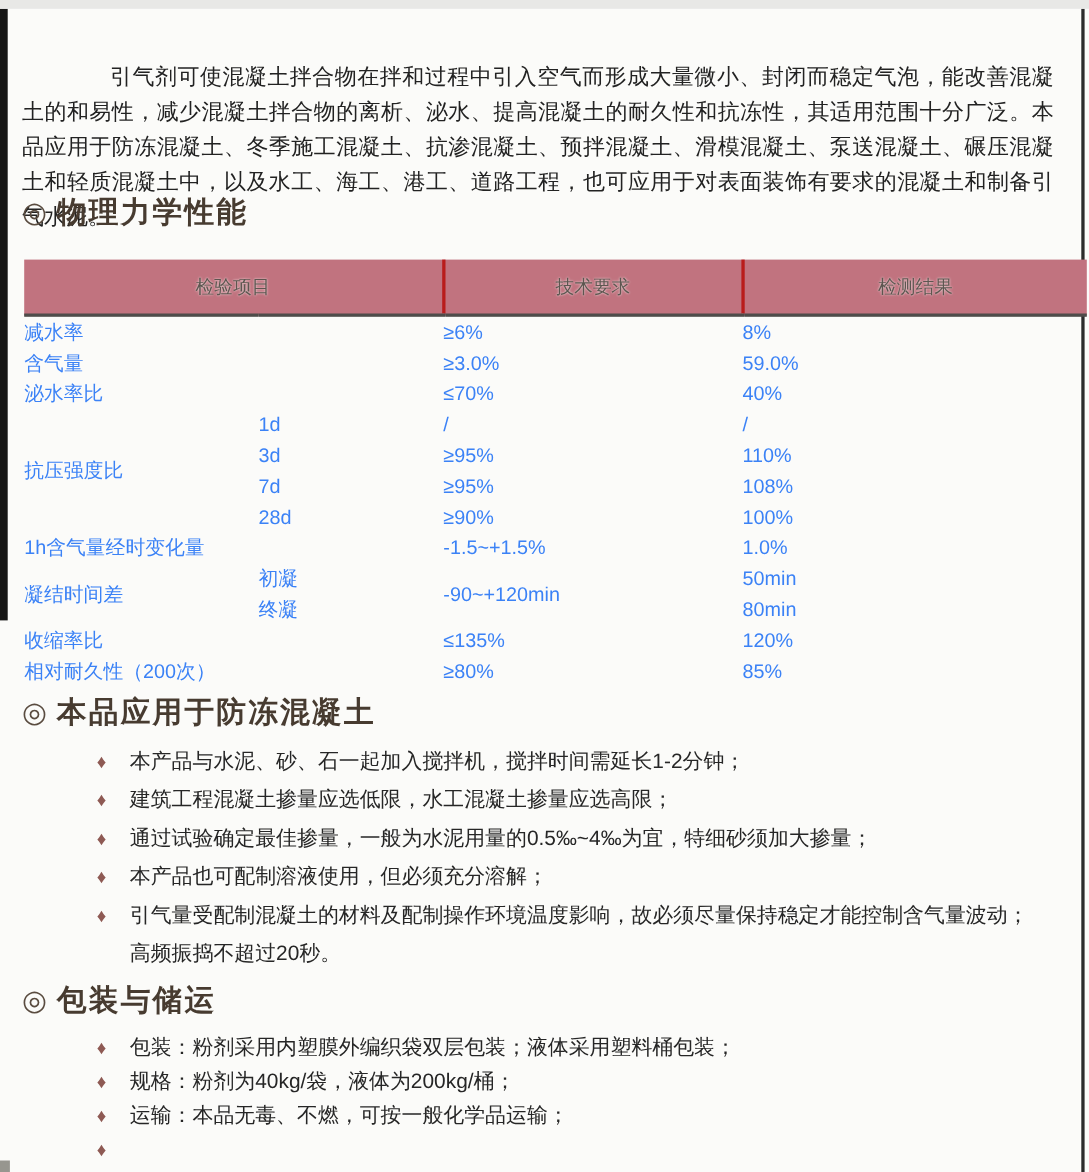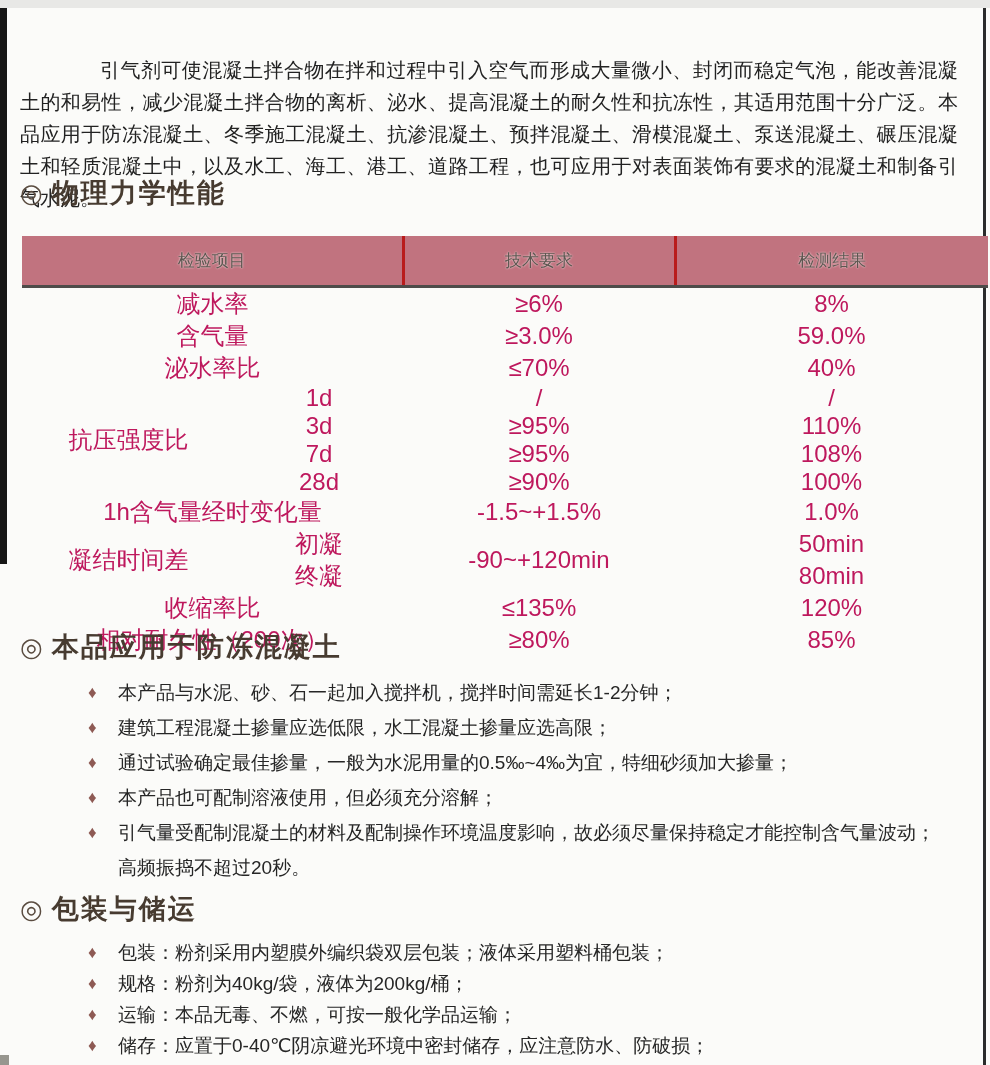--- a/index.html
+++ b/index.html
@@ -36,22 +36,22 @@
     border-collapse:collapse; table-layout:fixed;
   }
   table.perf thead th {
     background:#c1737f; height:25px; padding:12px;
     font-size:17px; font-weight:400; color:#5e5650;
     text-shadow:0 0 2px rgba(255,255,255,.95);
     border-bottom:3px solid #4e4c4a;
   }
   table.perf thead th.sep { border-left:3px solid #b91c1c; }
   table.perf tbody td {
-    height:28px; padding:0; text-align:center; vertical-align:middle;
-    font-size:24px; color:#be185d;
+    height:28px; padding:0; vertical-align:middle;
+    font-size:18px; color:#3b82f6;
   }
 
   .bullet-list { position:absolute; left:88px; width:880px; }
   .bullet-list-2 { top:672px; }
   .bullet-list-3 { top:932px; }
   .bullet-list-2 .bullet-row { height:35px; }
   .bullet-list-3 .bullet-row { height:31px; }
   .bullet-row { display:flex; align-items:flex-start; font-size:19px; color:#262626; }
   .diamond { width:30px; flex:0 0 30px; font-size:17px; color:#8e5a54; line-height:25px; }
   .diamond.hidden-d { visibility:hidden; }
@@ -204,19 +204,18 @@
       <div class="bullet-row">
         <span class="diamond">♦</span>
         <span class="b-text">规格：粉剂为40kg/袋，液体为200kg/桶；</span>
       </div>
       <div class="bullet-row">
         <span class="diamond">♦</span>
         <span class="b-text">运输：本品无毒、不燃，可按一般化学品运输；</span>
       </div>
       <div class="bullet-row">
         <span class="diamond">♦</span>
-        <span class="b-text">储存：应置于0-40℃阴凉避光环境中密封储存，应注意防水、防破损；</span>
       </div>
     </div>
 
   <div class="cutoff"></div>
 
 </div>
 
 </body></html>

